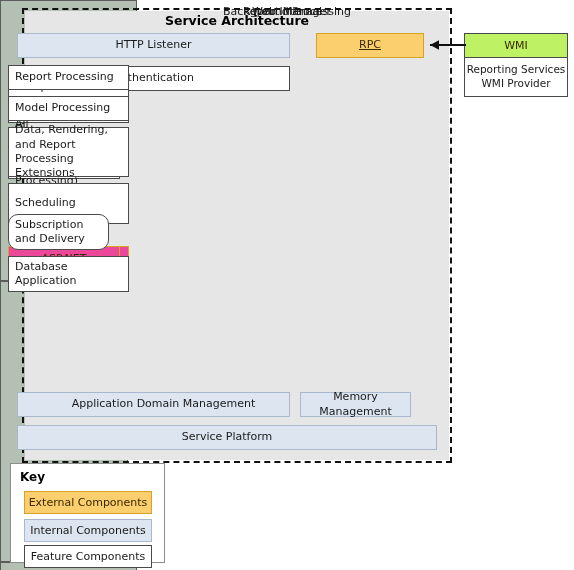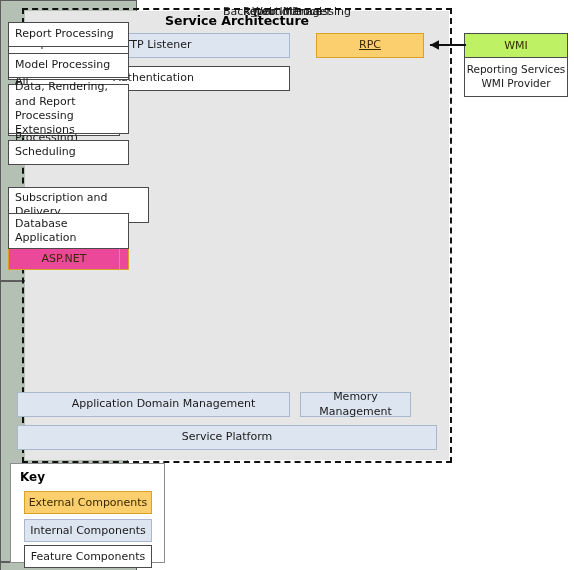--- a/index.html
+++ b/index.html
@@ -125,20 +125,21 @@
     position: absolute;
     left: 8px;
     display: flex;
     align-items: center;
     text-align: left;
     line-height: 1.3;
     padding: 3px 6px;
     background: #ffffff;
     border: 1.5px solid #4a4a4a;
     font-size: 11px;
+    margin-top: 43px;
   }
   .col-aspnet {
     position: absolute;
     left: 8px;
     display: flex; align-items: center; justify-content: center;
     background: #ec4899;
     border: 1px solid #d9a227;
     color: #3a2a00;
     height: 24px;
     font-size: 11px;
@@ -242,24 +243,24 @@
   <div class="group-title">Background Processing</div>
   <div class="col-item" style="top:22px; width:121px; height:25px;">
     <span>Report Processing</span>
   </div>
   <div class="col-item" style="top:53px; width:121px; height:25px;">
     <span>Model Processing</span>
   </div>
   <div class="col-item" style="top:84px; width:121px; height:50px;">
     <span>Data, Rendering, and Report Processing Extensions</span>
   </div>
-  <div class="col-item" style="top:140px; width:121px; height:25px;">
+  <div class="col-item" style="top:140px; width:121px; height:41px;">
     <span>Scheduling</span>
   </div>
-  <div class="col-item" style="top:187px; width:141px; height:36px;">
+  <div class="col-item" style="top:171px; width:101px; height:36px;border-radius:10px;">
     <span>Subscription and Delivery</span>
   </div>
   <div class="col-item" style="top:213px; width:121px; height:36px;">
     <span>Database Application</span>
   </div>
 </div>
 
 <div class="box box-internal" id="app-domain-mgmt">
   <span>Application Domain Management</span>
 </div>

